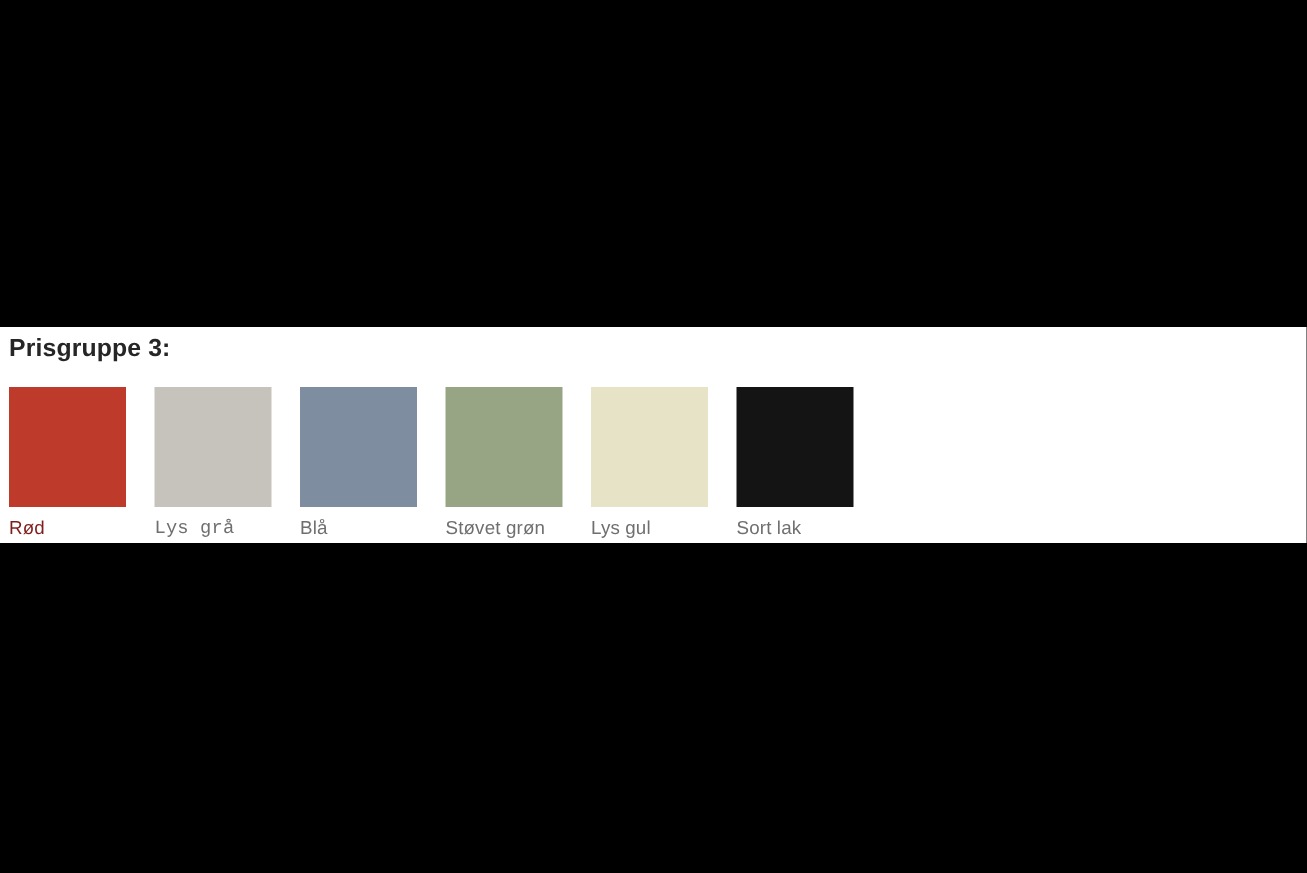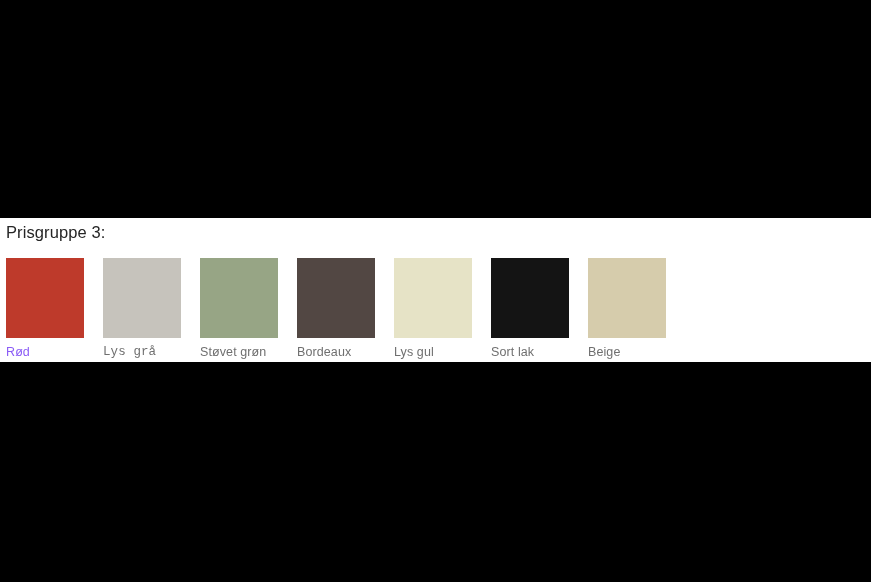--- a/index.html
+++ b/index.html
@@ -31,21 +31,21 @@
     background: #ffffff;
     overflow: hidden;
   }
   #page-title {
     position: absolute;
     left: 6px;
     top: 3px;
     margin: 0;
     font-family: "Liberation Sans", sans-serif;
     font-size: 16.5px;
-    font-weight: 400;
+    font-weight: 700;
     line-height: 22px;
     color: #262626;
     letter-spacing: 0.1px;
     white-space: nowrap;
   }
   #swatch-row {
     position: absolute;
     left: 6px;
     top: 40px;
     width: 960px;
@@ -82,43 +82,39 @@
 
 <div id="page" style="background: rgb(0, 0, 0);">
 
   <div id="content-band" style="background: rgb(255, 255, 255);">
 
     <h1 id="page-title" style="color: rgb(38, 38, 38);">Prisgruppe 3:</h1>
 
     <div id="swatch-row">
         <div class="swatch-item">
           <span class="swatch-chip" style="background-color: rgb(190, 58, 43);"></span>
-          <span class="swatch-label" style="color: #8b5cf6;">Rød</span>
+          <span class="swatch-label" style="color: #7f1d1d;">Rød</span>
         </div>
         <div class="swatch-item">
           <span class="swatch-chip" style="background-color: rgb(198, 195, 188);"></span>
           <span class="swatch-label" style="color: rgb(111, 111, 111); font-family: Liberation Mono, monospace;">Lys grå</span>
         </div>
         <div class="swatch-item">
+          <span class="swatch-chip" style="background-color: rgb(126, 142, 160);"></span>
+          <span class="swatch-label" style="color: rgb(111, 111, 111);">Blå</span>
+        </div>
+        <div class="swatch-item">
           <span class="swatch-chip" style="background-color: rgb(151, 165, 133);"></span>
           <span class="swatch-label" style="color: rgb(111, 111, 111);">Støvet grøn</span>
-        </div>
-        <div class="swatch-item">
-          <span class="swatch-chip" style="background-color: rgb(82, 71, 67);"></span>
-          <span class="swatch-label" style="color: rgb(111, 111, 111);">Bordeaux</span>
         </div>
         <div class="swatch-item">
           <span class="swatch-chip" style="background-color: rgb(230, 227, 198);"></span>
           <span class="swatch-label" style="color: rgb(111, 111, 111);">Lys gul</span>
         </div>
         <div class="swatch-item">
           <span class="swatch-chip" style="background-color: rgb(20, 20, 20);"></span>
           <span class="swatch-label" style="color: rgb(111, 111, 111);">Sort lak</span>
         </div>
-        <div class="swatch-item">
-          <span class="swatch-chip" style="background-color: rgb(214, 204, 172);"></span>
-          <span class="swatch-label" style="color: rgb(111, 111, 111);">Beige</span>
-        </div>
       </div>
 
   </div>
 
 </div>
 
 </body></html>

